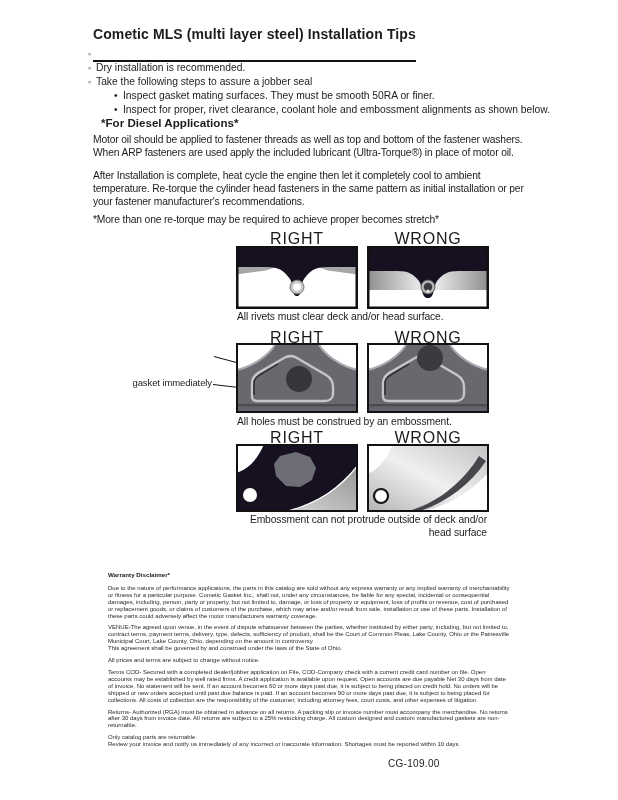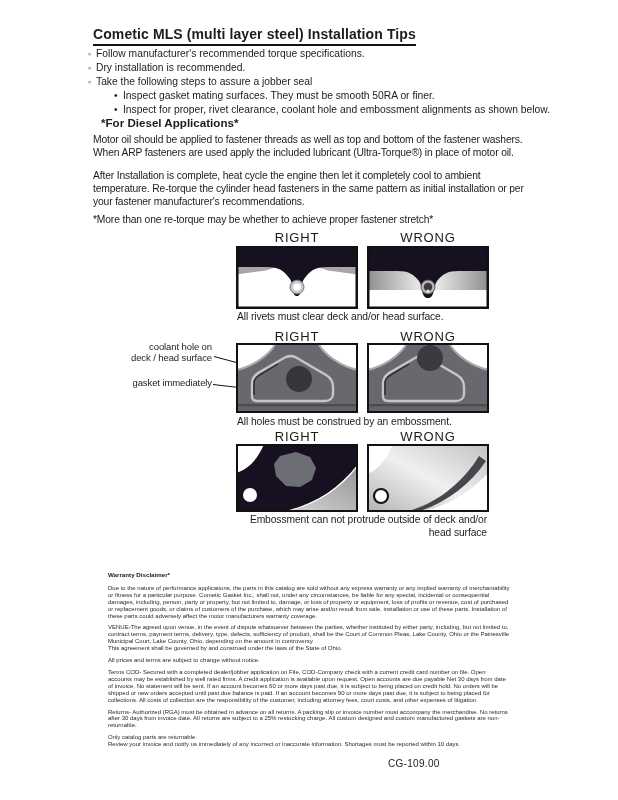--- a/index.html
+++ b/index.html
@@ -1,35 +1,35 @@
 <!DOCTYPE html>
 <html><head>
 <meta charset="utf-8">
 <style>
   * { margin:0; padding:0; box-sizing:border-box; }
   html,body { background:#ffffff; }
   body { font-family:"Liberation Sans", sans-serif; color:#1c1c1c; }
   .page { position:relative; width:618px; height:800px; background:#fff; overflow:hidden; }
 
   .title { position:absolute; left:93px; top:26px; font-size:14px; font-weight:bold;
-           border-bottom:2px solid #141414; padding-bottom:2px; letter-spacing:.1px; }
+           border-bottom:2px solid #141414; padding-bottom:18px; letter-spacing:.1px; }
 
   .bullets { position:absolute; left:88px; top:47px; width:470px; font-size:10.3px; }
   .b-row { display:flex; line-height:14px; }
   .b-mark { width:8px; font-size:9px; flex:0 0 8px; }
   .sb-row { display:flex; line-height:14px; padding-left:26px; }
   .sb-mark { width:9px; flex:0 0 9px; font-size:10px; }
 
   .diesel-head { position:absolute; left:101px; top:116px; font-size:11.6px; font-weight:bold; }
   .para { position:absolute; left:93px; width:438px; font-size:10.3px; line-height:13.2px; letter-spacing:-.15px; }
   .p1 { top:133px; }
   .p2 { top:169px; }
   .p3 { top:213px; }
 
-  .dg-label { position:absolute; width:122px; text-align:center; font-size:13px; letter-spacing:.8px; color:#1a1a1a; }
+  .dg-label { position:absolute; width:122px; text-align:center; font-size:16px; letter-spacing:.8px; color:#1a1a1a; }
   .panel { position:absolute; width:122px; }
   .caption { position:absolute; left:237px; font-size:10.3px; line-height:12.5px; letter-spacing:-.1px;text-align:right; }
   .cap3 { width:250px; }
 
   .side-label { position:absolute; text-align:right; font-size:9.5px; line-height:11px; letter-spacing:-.1px; }
   .lbl-coolant { left:109px; top:341px; width:103px; }
   .lbl-emboss { left:96px; top:377px; width:116px; }
   .connector { position:absolute; height:0; border-top:1.4px solid #161616; transform-origin:left center; }
   .conn1 { left:214px; top:356px; width:81px; transform:rotate(15deg); }
   .conn2 { left:213px; top:384px; width:45px; transform:rotate(6.5deg); }
@@ -47,21 +47,20 @@
 </head>
 <body>
 
 <div class="page">
 
   <div class="title">Cometic MLS (multi layer steel) Installation Tips</div>
 
   <div class="bullets">
     <div class="b-row">
       <span class="b-mark">◦</span>
-      <span>Follow manufacturer's recommended torque specifications.</span>
     </div>
     <div class="b-row">
       <span class="b-mark">◦</span>
       <span>Dry installation is recommended.</span>
     </div>
     <div class="b-row">
       <span class="b-mark">◦</span>
       <span>Take the following steps to assure a jobber seal</span>
     </div>
     <div class="sb-row">
@@ -70,21 +69,21 @@
     </div>
     <div class="sb-row">
       <span class="sb-mark">•</span>
       <span>Inspect for proper, rivet clearance, coolant hole and embossment alignments as shown below.</span>
     </div>
   </div>
 
   <div class="diesel-head">*For Diesel Applications*</div>
   <div class="para p1">Motor oil should be applied to fastener threads as well as top and bottom of the fastener washers. When ARP fasteners are used apply the included lubricant (Ultra-Torque®) in place of motor oil.</div>
   <div class="para p2">After Installation is complete, heat cycle the engine then let it completely cool to ambient temperature. Re-torque the cylinder head fasteners in the same pattern as initial installation or per your fastener manufacturer's recommendations.</div>
-  <div class="para p3">*More than one re-torque may be whether to achieve proper fastener stretch*</div>
+  <div class="para p3">*More than one re-torque may be required to achieve proper becomes stretch*</div>
 
   <div class="dg-label" style="left:236px; top:230px;">RIGHT</div>
   <div class="dg-label" style="left:367px; top:230px;">WRONG</div>
 
   <div class="panel" style="left:236px; top:246px;">
     <svg width="122" height="63" viewBox="0 0 122 63">
       <rect width="122" height="63" fill="#ffffff"></rect>
       <polygon points="0,21 40,21 30,24.5 0,28.5" fill="#a6a6a6"></polygon>
       <polygon points="122,21 82,21 92,24.5 122,28.5" fill="#a6a6a6"></polygon>
       <path d="M0,0 H122 V21 H92 C78,21 74,25 68,33 C64,39 66.5,50 61,50 C55.5,50 58,39 54,33 C48,25 44,21 30,21 H0 Z" fill="#171020"></path>
@@ -110,24 +109,20 @@
       <circle cx="61" cy="41" r="4.2" fill="#3a3a40"></circle>
       <circle cx="61" cy="45" r="1.6" fill="#eeeeee"></circle>
       <rect x="1.25" y="1.25" width="119.5" height="60.5" fill="none" stroke="#111111" stroke-width="2.5"></rect>
     </svg>
   </div>
   <div class="caption" style="top:311px;">All rivets must clear deck and/or head surface.</div>
 
   <div class="dg-label" style="left:236px; top:329px;">RIGHT</div>
   <div class="dg-label" style="left:367px; top:329px;">WRONG</div>
 
-  <div class="side-label lbl-coolant">
-    <div>coolant hole on</div>
-    <div>deck / head surface</div>
-  </div>
   <div class="side-label lbl-emboss">gasket immediately</div>
   <div class="connector conn1"></div>
   <div class="connector conn2"></div>
 
   <div class="panel" style="left:236px; top:343px;">
     <svg width="122" height="70" viewBox="0 0 122 70">
       <rect width="122" height="70" fill="#68686e"></rect>
       <path d="M40,0 C34,12 16,24 0,27 V0 Z" fill="#ffffff"></path>
       <path d="M82,0 C88,12 106,24 122,27 V0 Z" fill="#ffffff"></path>
       <path d="M40,0 C34,12 16,24 0,27" fill="none" stroke="#a9a9af" stroke-width="2"></path>

